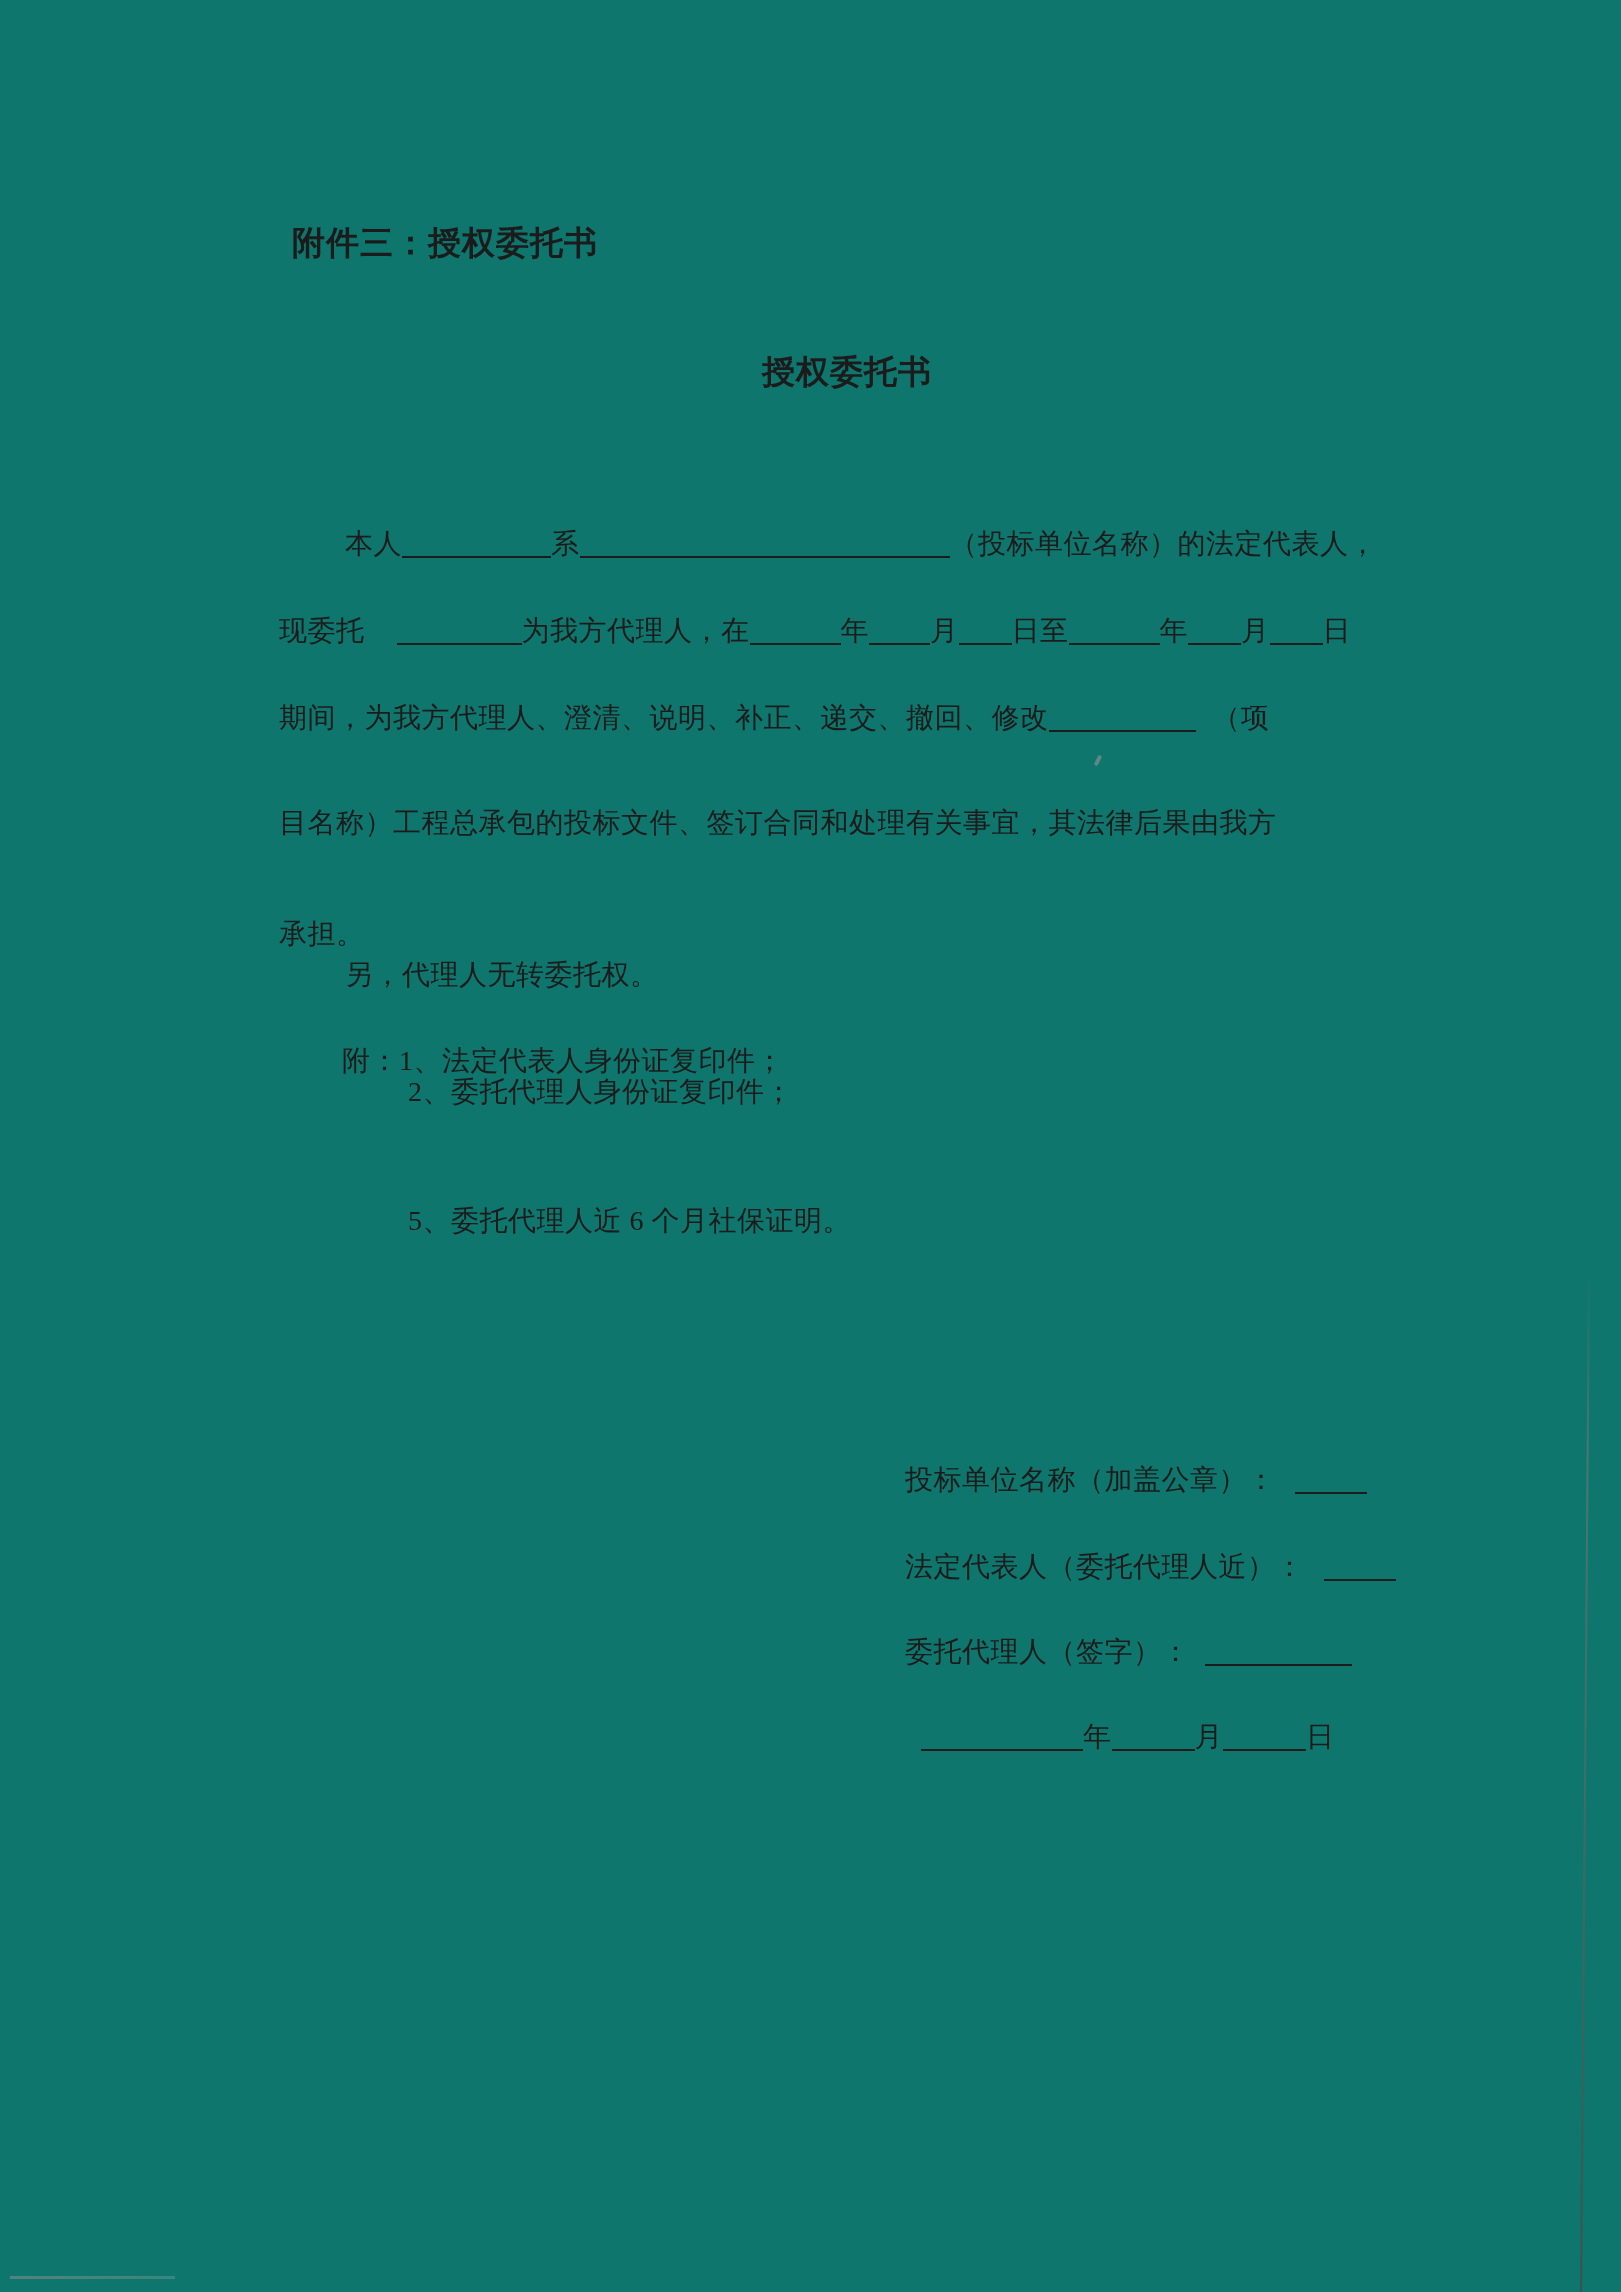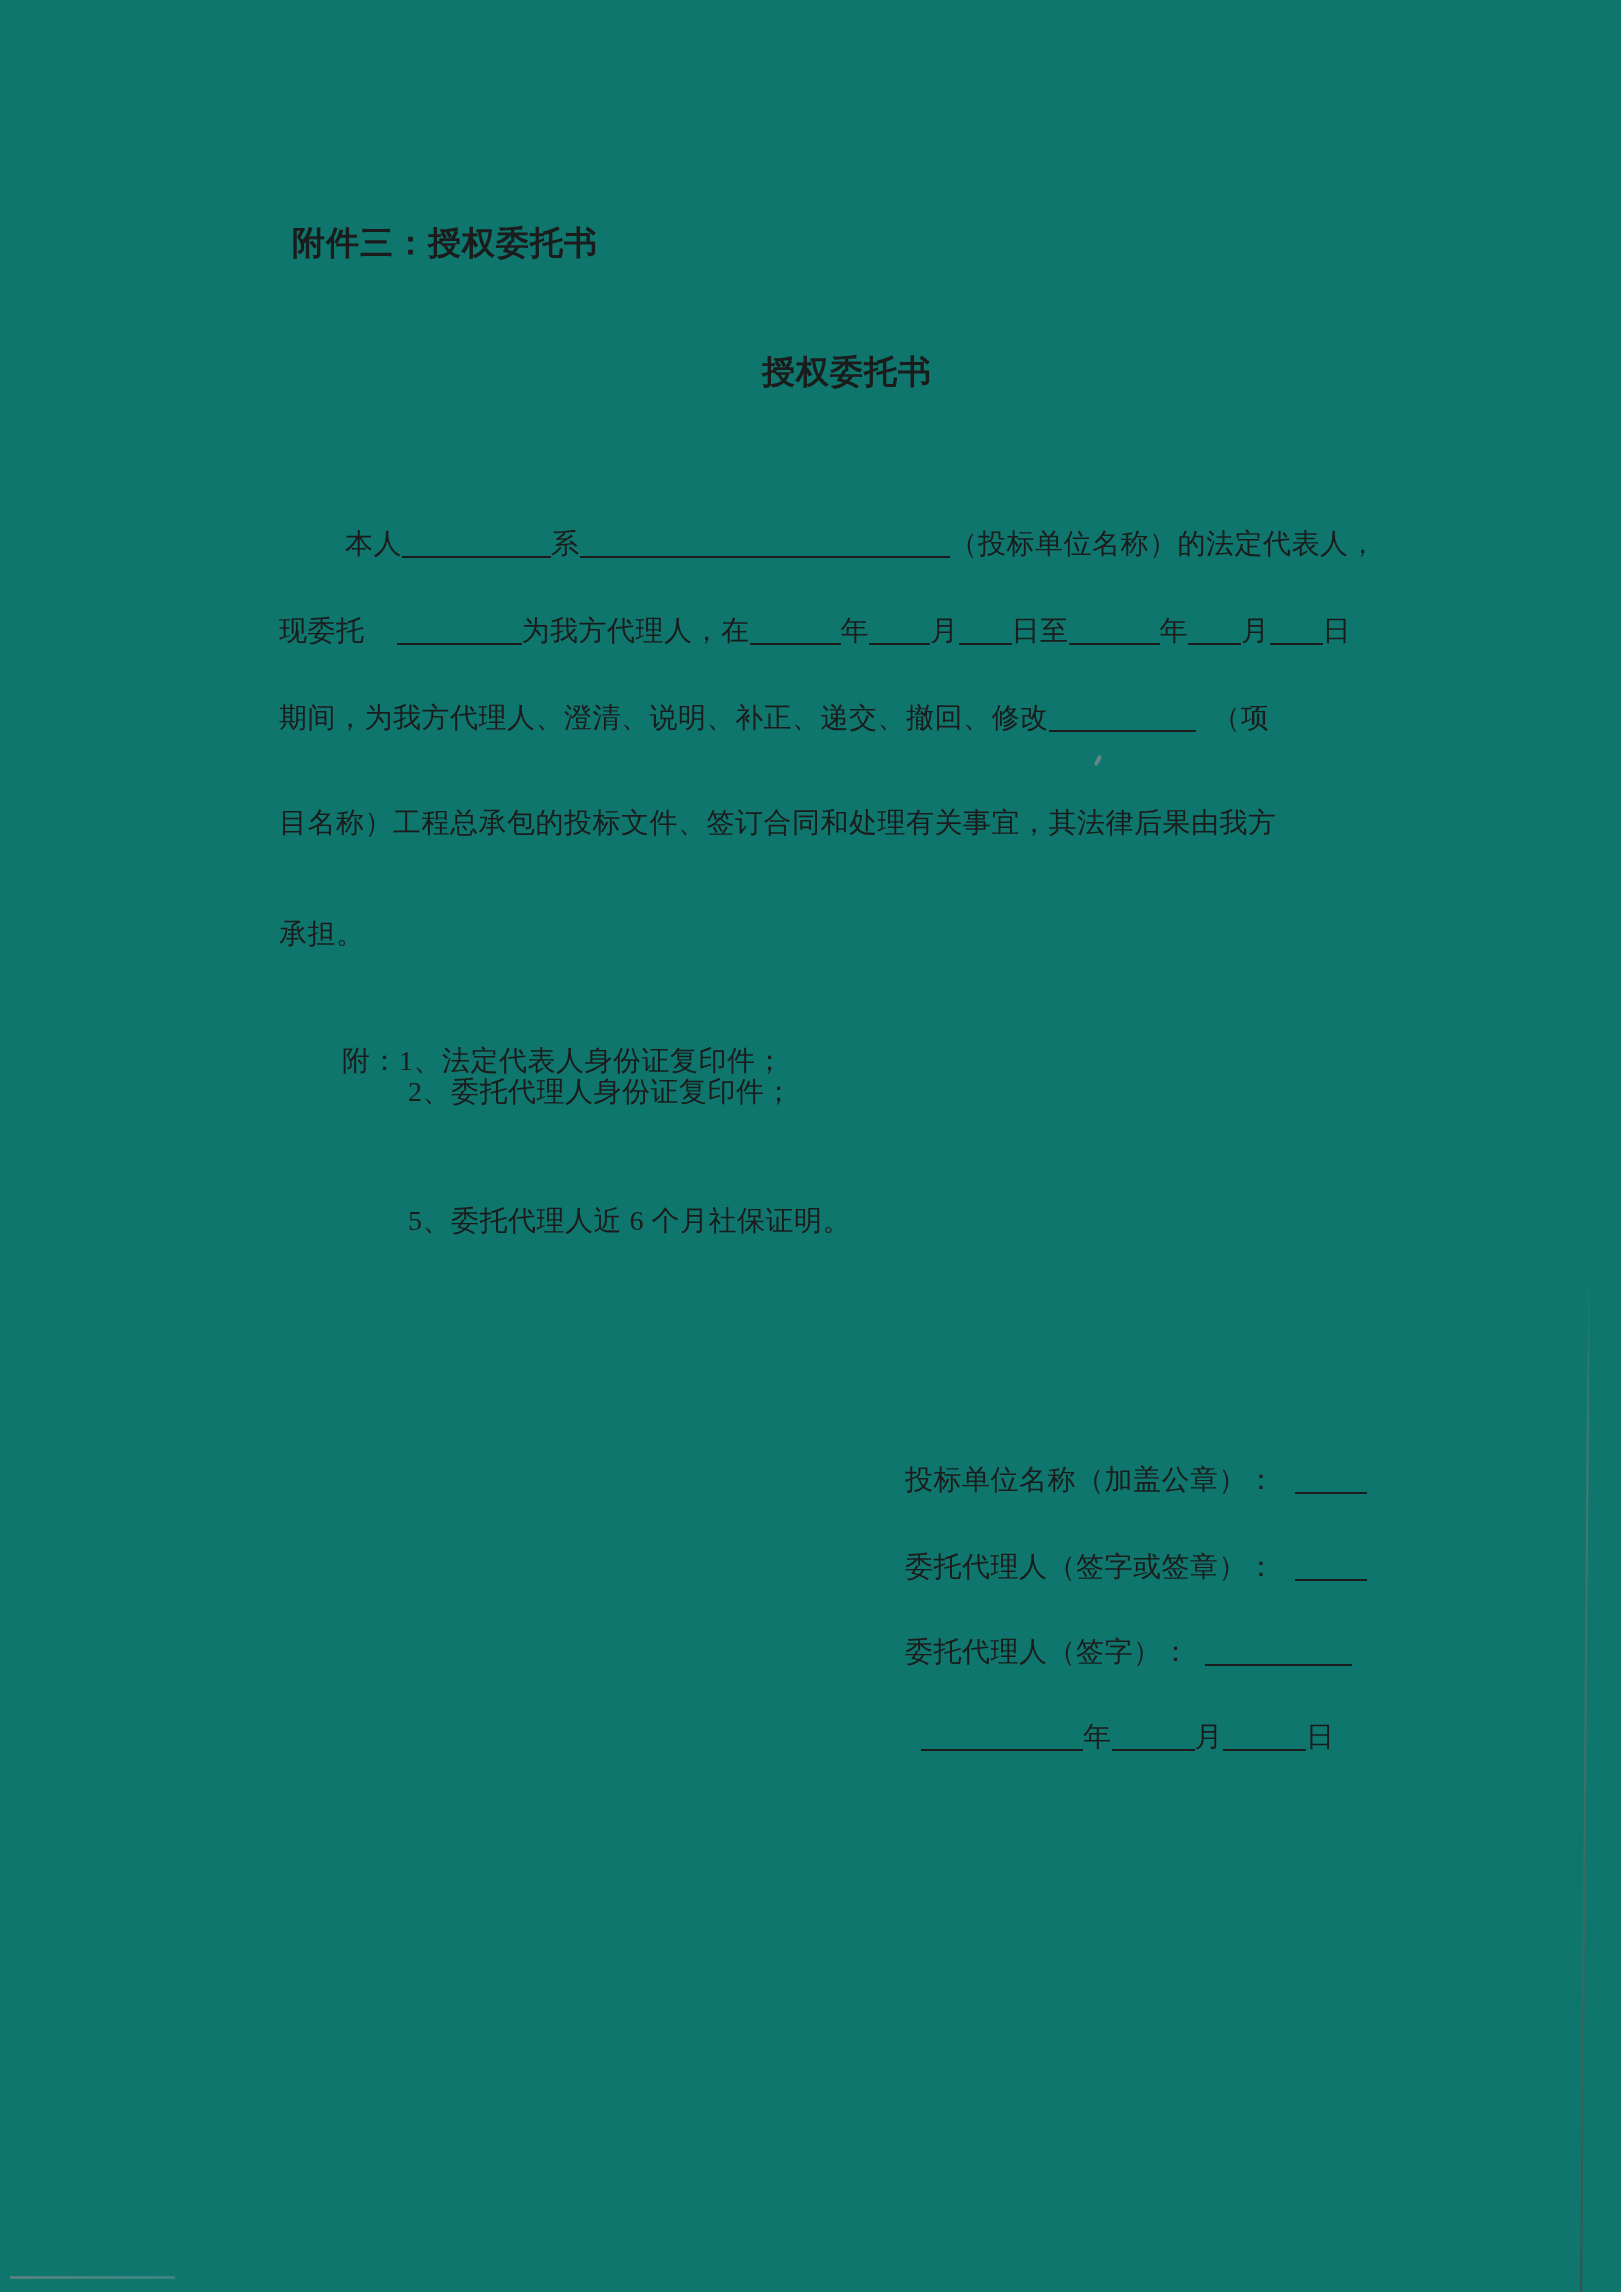--- a/index.html
+++ b/index.html
@@ -76,37 +76,40 @@
   </div>
 
   <div class="line" style="left:279px; top:781px;margin-top:20px;">
     <span>目名称）工程总承包的投标文件、签订合同和处理有关事宜，其法律后果由我方</span>
   </div>
 
   <div class="line" style="left:279px; top:868px;margin-top:44px;">
     <span>承担。</span>
   </div>
 
+  <div class="line" style="left:345px; top:953px;">
+    <span>另，代理人无转委托权。</span>
+  </div>
 
   <div class="line" style="left:342px; top:1039px;">
     <span>附：1、法定代表人身份证复印件；</span>
   </div>
   <div class="line" style="left:408px; top:1070px;">
     <span>2、委托代理人身份证复印件；</span>
   </div>
   <div class="line" style="left:408px; top:1199px;">
     <span>5、委托代理人近 6 个月社保证明。</span>
   </div>
 
   <div class="line" style="left:905px; top:1458px;">
     <span>投标单位名称（加盖公章）：</span><span class="bl" style="width:72px; margin-left:19.6px;"></span>
   </div>
 
   <div class="line" style="left:905px; top:1545px;">
-    <span>委托代理人（签字或签章）：</span><span class="bl" style="width:72px; margin-left:19.6px;"></span>
+    <span>法定代表人（委托代理人近）：</span><span class="bl" style="width:72px; margin-left:19.6px;"></span>
   </div>
 
   <div class="line" style="left:905px; top:1630px;">
     <span>委托代理人（签字）：</span><span class="bl" style="width:147px; margin-left:14.7px;"></span>
   </div>
 
   <div class="line" style="left:921px; top:1715px;">
     <span class="bl" style="width:162px;"></span><span>年</span><span class="bl" style="width:83px;"></span><span>月</span><span class="bl" style="width:83px;"></span><span>日</span>
   </div>
 

